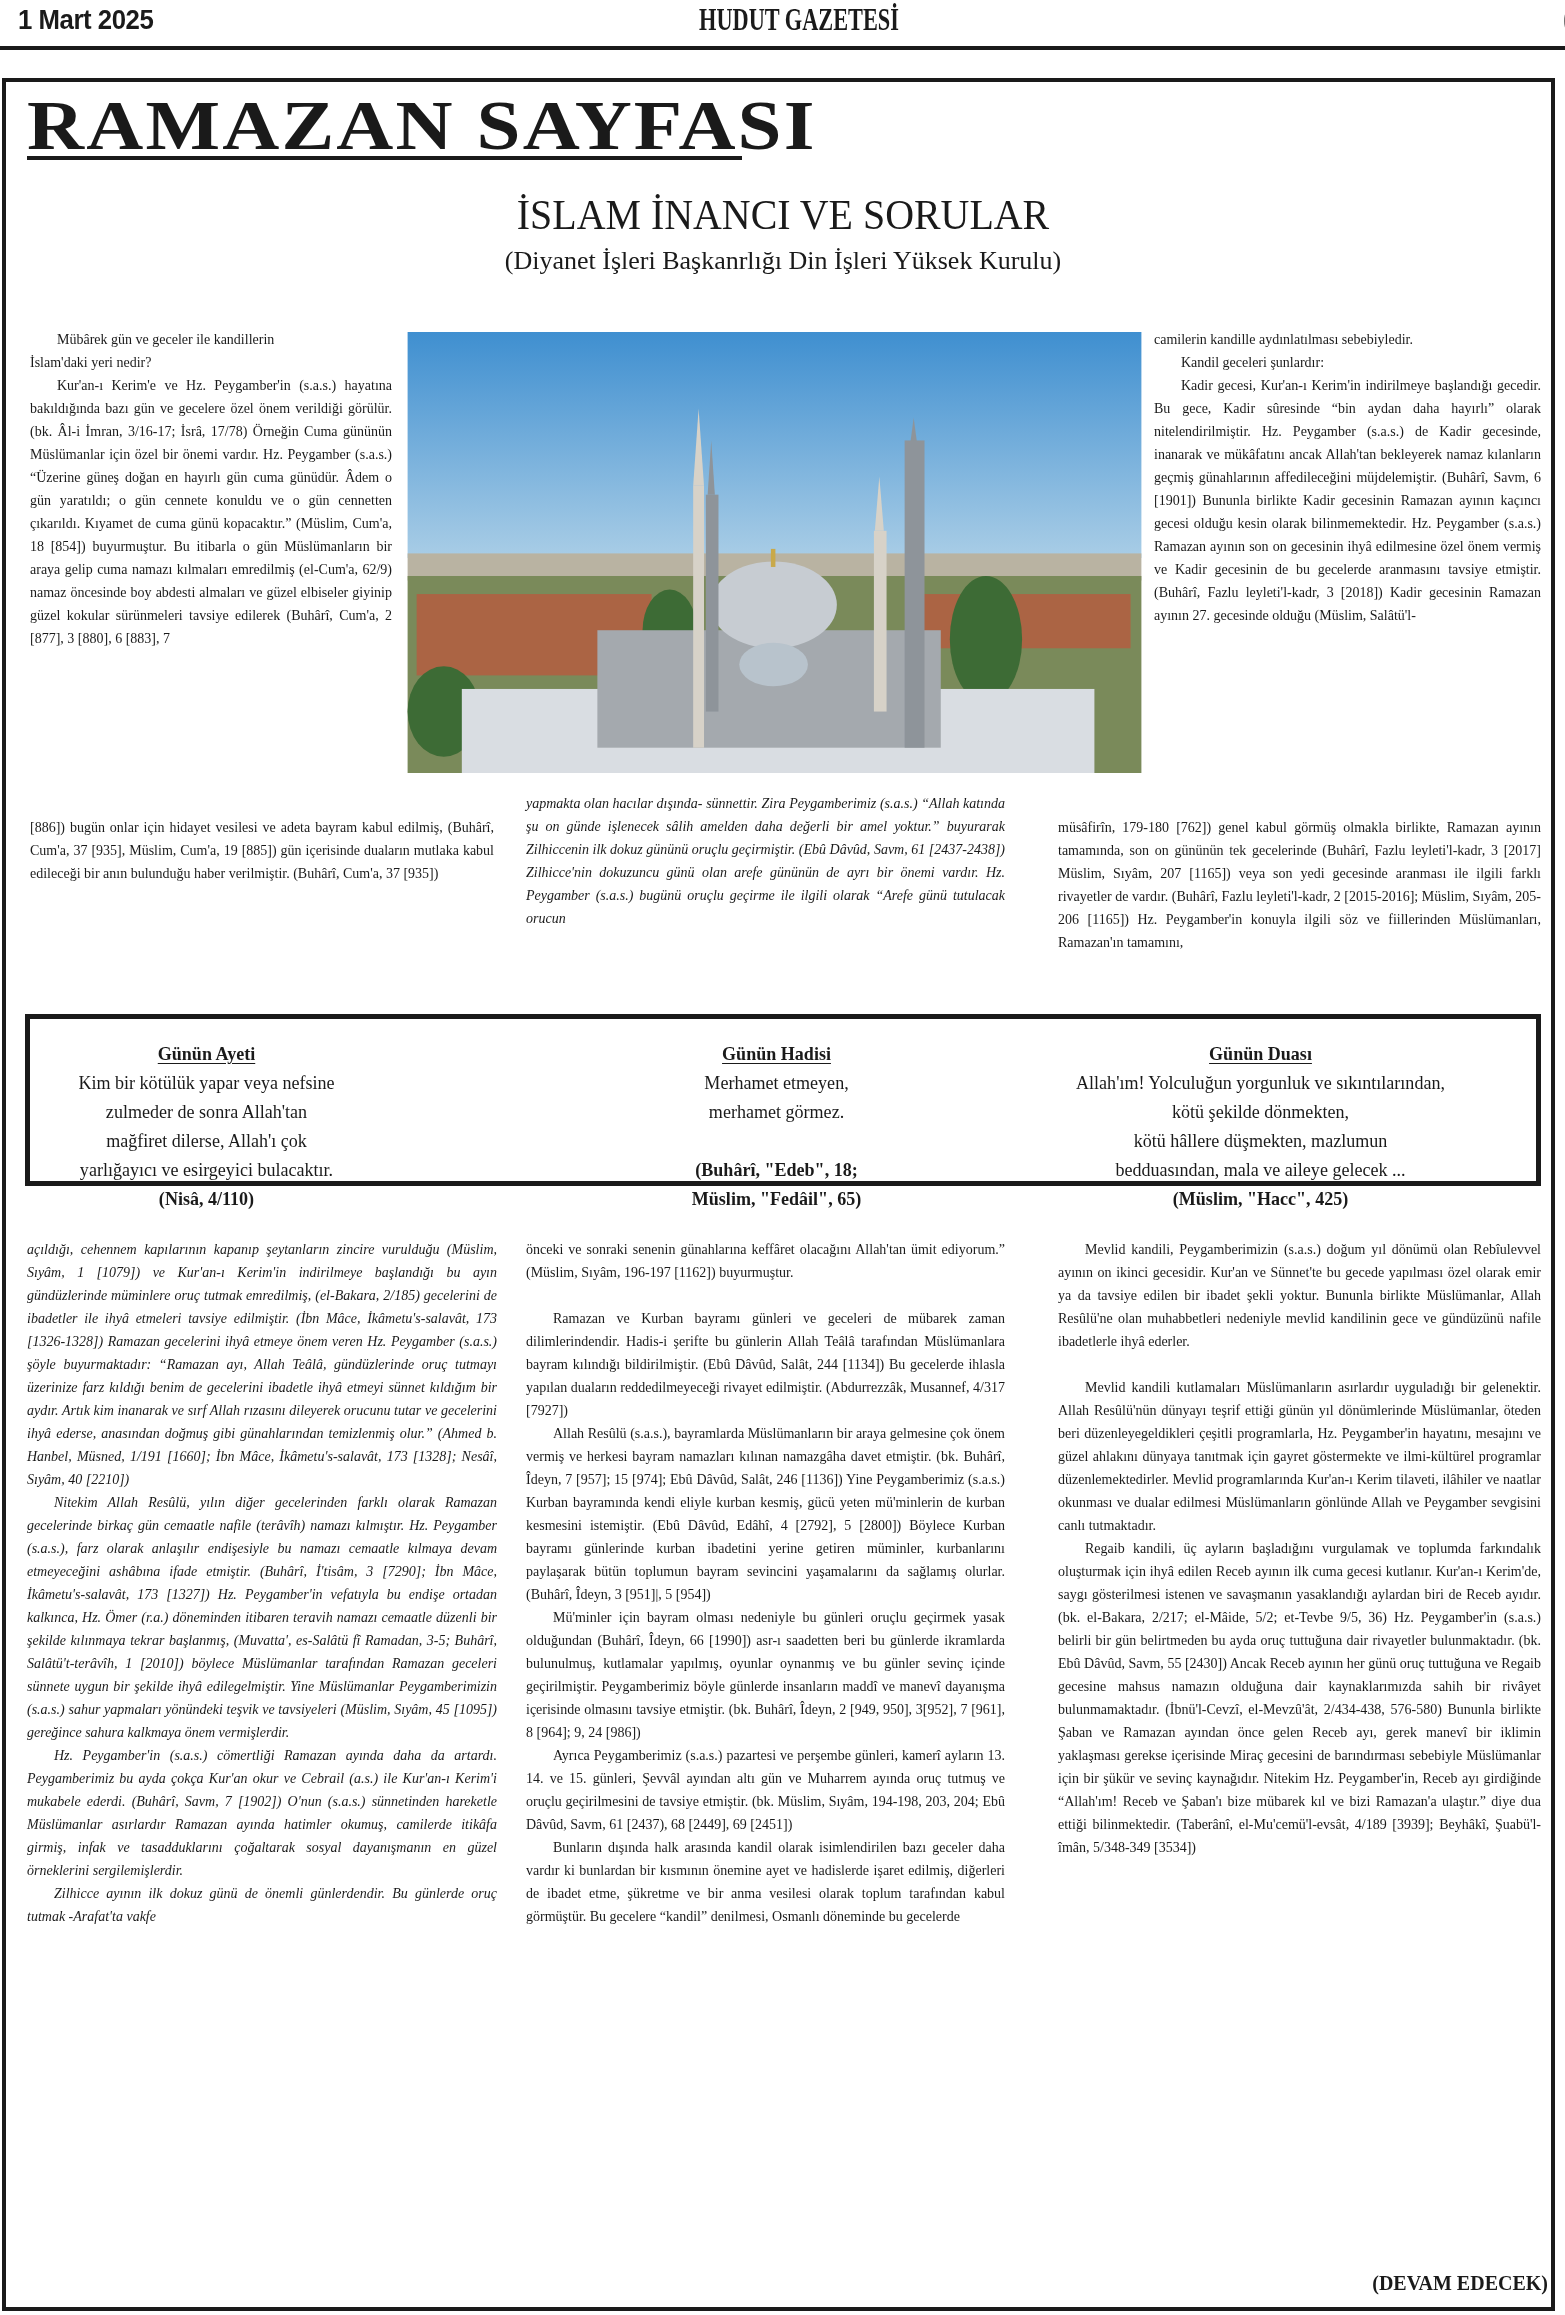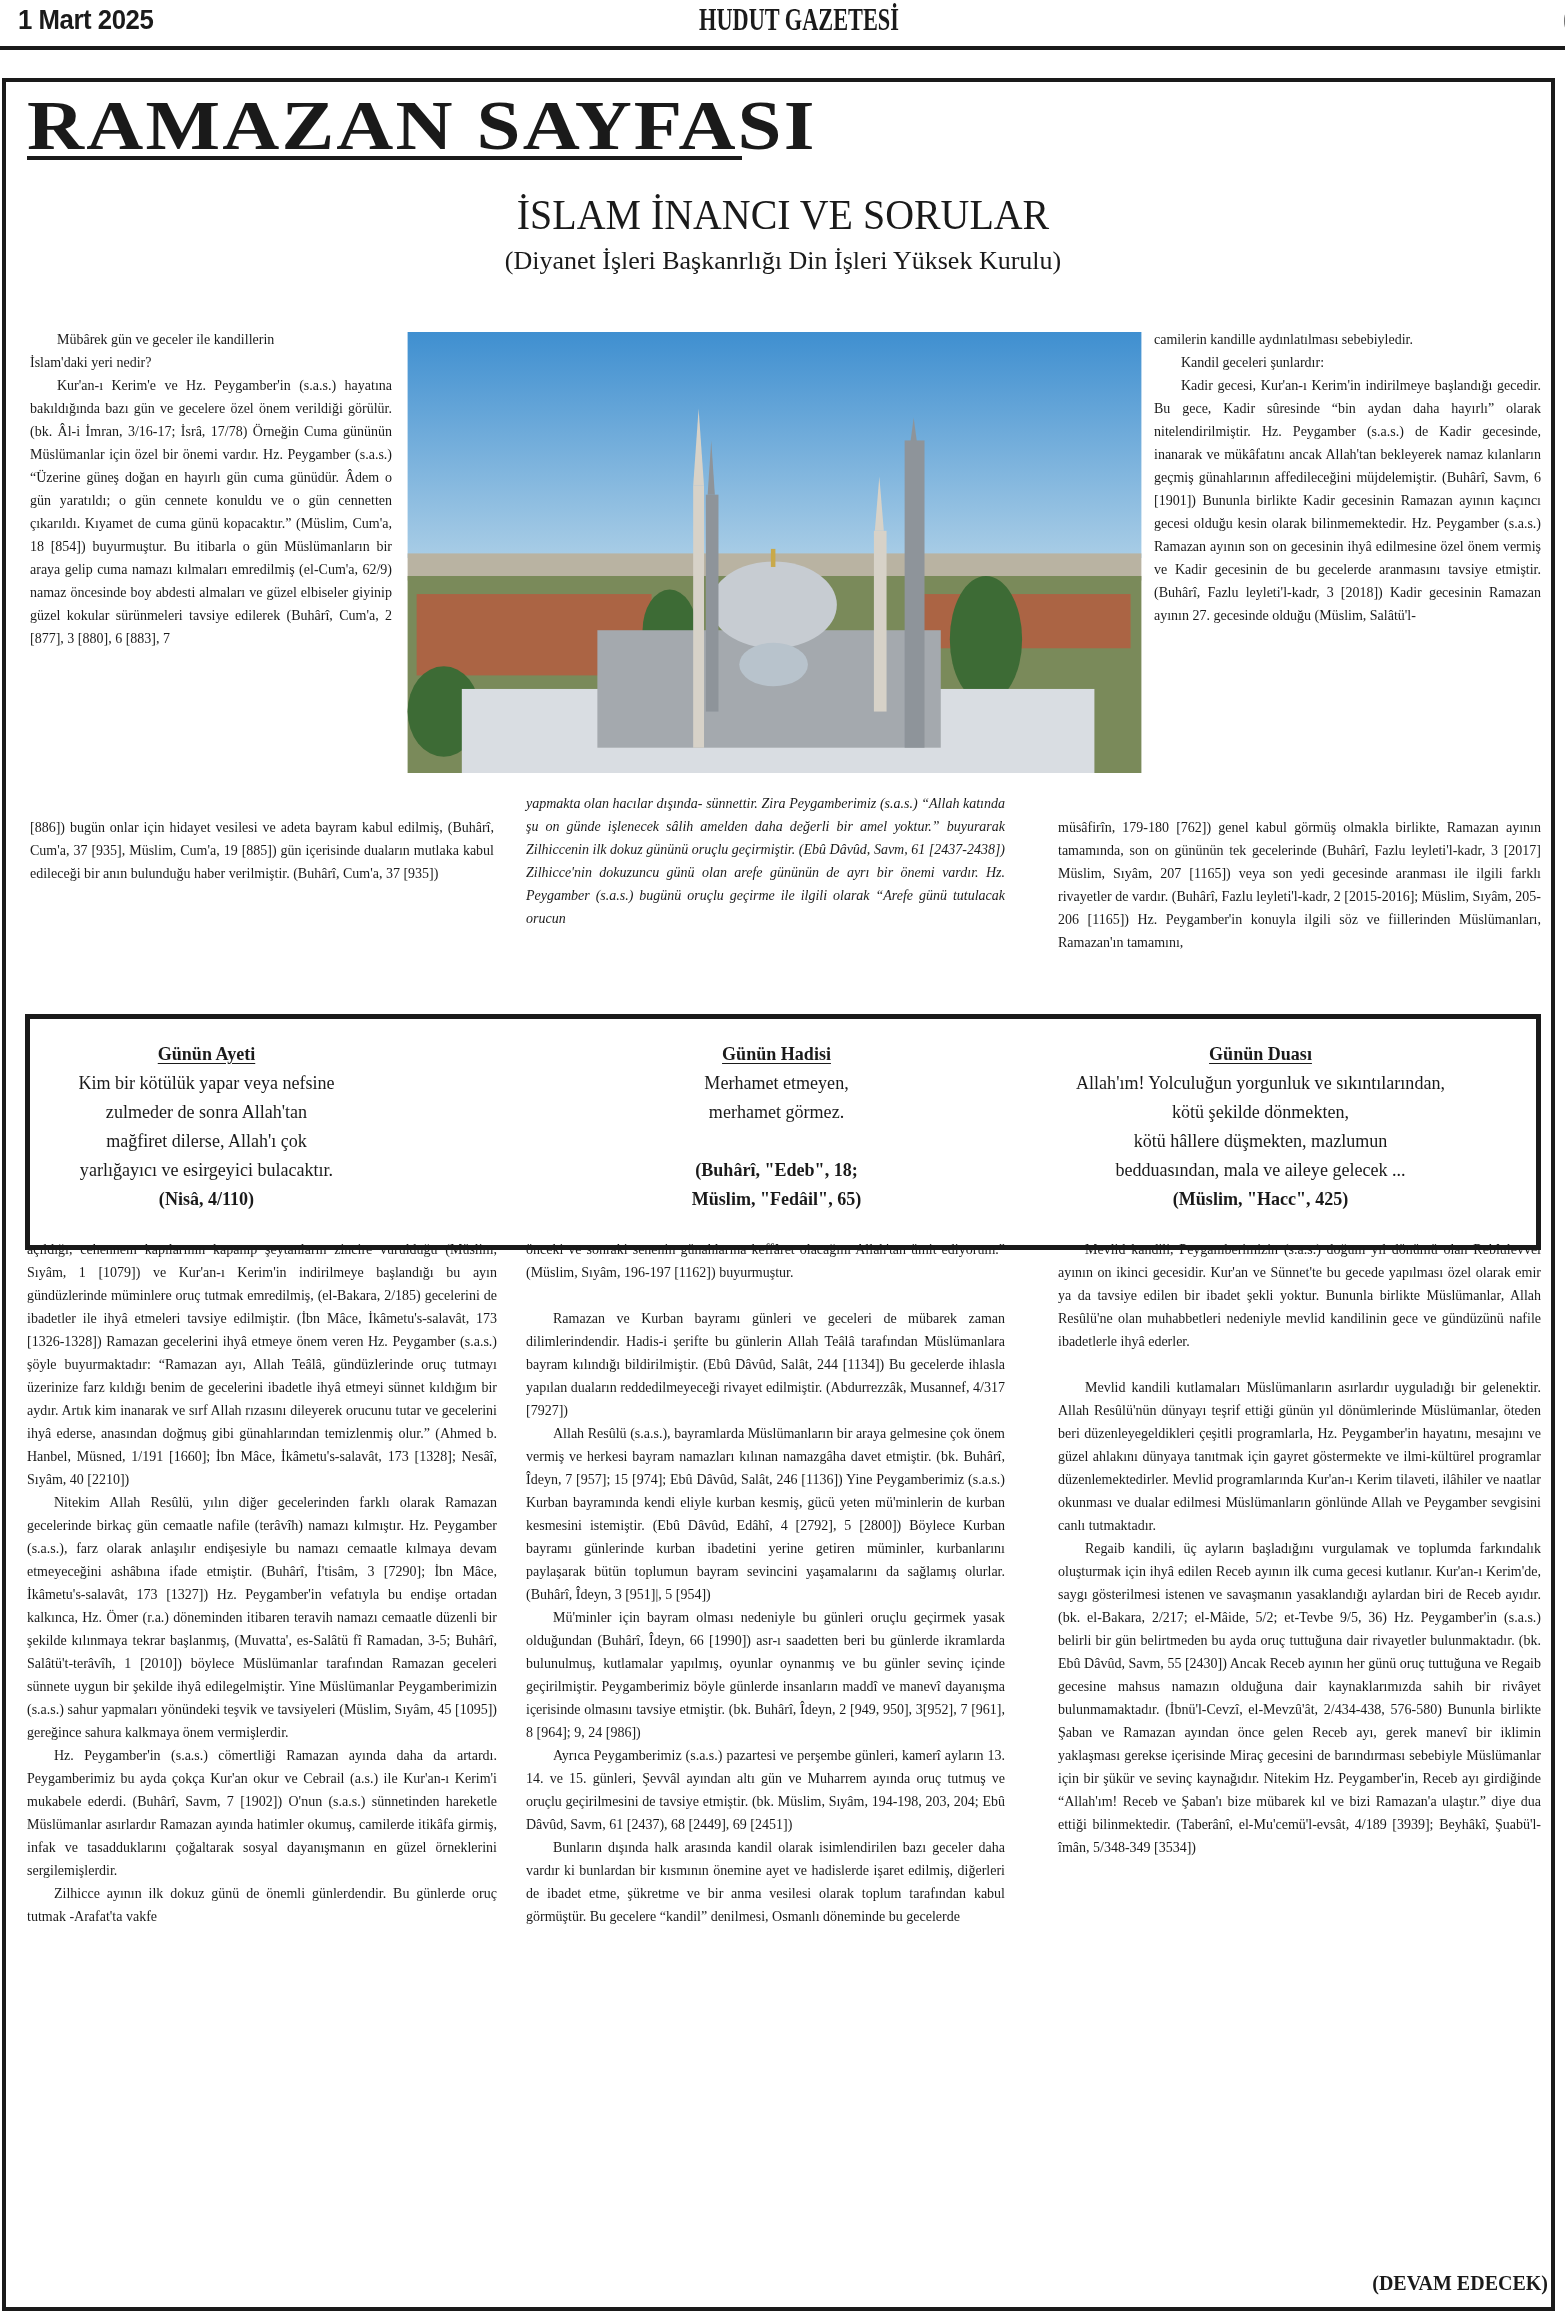--- a/index.html
+++ b/index.html
@@ -34,21 +34,21 @@
   
   .col { position: absolute; font-size: 14px; line-height: 23px; text-align: justify; }
   .col p { margin: 0; text-indent: 27px; }
   .col p.noindent { text-indent: 0; }
   .col p.gap { margin-top: 22.6px; }
 
   .photo { position: absolute; left: 407px; top: 332px; width: 735px; height: 441px; overflow: hidden; }
   .photo svg { display: block; }
 
   
-  .daily-box { position: absolute; left: 25px; top: 1014px; width: 1516px; height: 236px;
+  .daily-box { position: absolute; left: 25px; top: 1014px; width: 1516px; height: 172px;
                border: 5.4px solid #1a1a1a; box-sizing: border-box; }
   .daily-col { position: absolute; top: 20px; text-align: center; font-size: 19px; line-height: 29px;
                transform: scaleX(0.95); }
   .daily-head { font-weight: bold; text-decoration: underline; text-underline-offset: 2.7px; }
   .daily-src { font-weight: bold; }
 
   .devam { position: absolute; right: 18px; top: 2272px; font-weight: bold; font-size: 20px; }
 </style>
 </head>
 <body>
@@ -150,21 +150,21 @@
   <div class="daily-col" style="left:977px; width:507px;">
     <div class="daily-head">Günün Duası</div>
     <div>Allah'ım! Yolculuğun yorgunluk ve sıkıntılarından,</div>
     <div>kötü şekilde dönmekten,</div>
     <div>kötü hâllere düşmekten, mazlumun</div>
     <div>bedduasından, mala ve aileye gelecek ...</div>
     <div class="daily-src">(Müslim, "Hacc", 425)</div>
   </div>
 </div>
 
-<div class="col" style="left:27px; top:1238px; width:470px;">
+<div class="col" style="left:27px; top:1238px; width:470px;font-style:italic;">
   <p class="noindent">açıldığı, cehennem kapılarının kapanıp şeytanların zincire vurulduğu (Müslim, Sıyâm, 1 [1079]) ve Kur'an-ı Kerim'in indirilmeye başlandığı bu ayın gündüzlerinde müminlere oruç tutmak emredilmiş, (el-Bakara, 2/185) gecelerini de ibadetler ile ihyâ etmeleri tavsiye edilmiştir. (İbn Mâce, İkâmetu's-salavât, 173 [1326-1328]) Ramazan gecelerini ihyâ etmeye önem veren Hz. Peygamber (s.a.s.) şöyle buyurmaktadır: “Ramazan ayı, Allah Teâlâ, gündüzlerinde oruç tutmayı üzerinize farz kıldığı benim de gecelerini ibadetle ihyâ etmeyi sünnet kıldığım bir aydır. Artık kim inanarak ve sırf Allah rızasını dileyerek orucunu tutar ve gecelerini ihyâ ederse, anasından doğmuş gibi günahlarından temizlenmiş olur.” (Ahmed b. Hanbel, Müsned, 1/191 [1660]; İbn Mâce, İkâmetu's-salavât, 173 [1328]; Nesâî, Sıyâm, 40 [2210])</p>
   <p>Nitekim Allah Resûlü, yılın diğer gecelerinden farklı olarak Ramazan gecelerinde birkaç gün cemaatle nafile (terâvîh) namazı kılmıştır. Hz. Peygamber (s.a.s.), farz olarak anlaşılır endişesiyle bu namazı cemaatle kılmaya devam etmeyeceğini ashâbına ifade etmiştir. (Buhârî, İ'tisâm, 3 [7290]; İbn Mâce, İkâmetu's-salavât, 173 [1327]) Hz. Peygamber'in vefatıyla bu endişe ortadan kalkınca, Hz. Ömer (r.a.) döneminden itibaren teravih namazı cemaatle düzenli bir şekilde kılınmaya tekrar başlanmış, (Muvatta', es-Salâtü fî Ramadan, 3-5; Buhârî, Salâtü't-terâvîh, 1 [2010]) böylece Müslümanlar tarafından Ramazan geceleri sünnete uygun bir şekilde ihyâ edilegelmiştir. Yine Müslümanlar Peygamberimizin (s.a.s.) sahur yapmaları yönündeki teşvik ve tavsiyeleri (Müslim, Sıyâm, 45 [1095]) gereğince sahura kalkmaya önem vermişlerdir.</p>
   <p>Hz. Peygamber'in (s.a.s.) cömertliği Ramazan ayında daha da artardı. Peygamberimiz bu ayda çokça Kur'an okur ve Cebrail (a.s.) ile Kur'an-ı Kerim'i mukabele ederdi. (Buhârî, Savm, 7 [1902]) O'nun (s.a.s.) sünnetinden hareketle Müslümanlar asırlardır Ramazan ayında hatimler okumuş, camilerde itikâfa girmiş, infak ve tasadduklarını çoğaltarak sosyal dayanışmanın en güzel örneklerini sergilemişlerdir.</p>
   <p>Zilhicce ayının ilk dokuz günü de önemli günlerdendir. Bu günlerde oruç tutmak -Arafat'ta vakfe</p>
 </div>
 
 <div class="col" style="left:526px; top:1238px; width:479px;">
   <p class="noindent">önceki ve sonraki senenin günahlarına keffâret olacağını Allah'tan ümit ediyorum.” (Müslim, Sıyâm, 196-197 [1162]) buyurmuştur.</p>
   <p class="gap">Ramazan ve Kurban bayramı günleri ve geceleri de mübarek zaman dilimlerindendir. Hadis-i şerifte bu günlerin Allah Teâlâ tarafından Müslümanlara bayram kılındığı bildirilmiştir. (Ebû Dâvûd, Salât, 244 [1134]) Bu gecelerde ihlasla yapılan duaların reddedilmeyeceği rivayet edilmiştir. (Abdurrezzâk, Musannef, 4/317 [7927])</p>
   <p>Allah Resûlü (s.a.s.), bayramlarda Müslümanların bir araya gelmesine çok önem vermiş ve herkesi bayram namazları kılınan namazgâha davet etmiştir. (bk. Buhârî, Îdeyn, 7 [957]; 15 [974]; Ebû Dâvûd, Salât, 246 [1136]) Yine Peygamberimiz (s.a.s.) Kurban bayramında kendi eliyle kurban kesmiş, gücü yeten mü'minlerin de kurban kesmesini istemiştir. (Ebû Dâvûd, Edâhî, 4 [2792], 5 [2800]) Böylece Kurban bayramı günlerinde kurban ibadetini yerine getiren müminler, kurbanlarını paylaşarak bütün toplumun bayram sevincini yaşamalarını da sağlamış olurlar. (Buhârî, Îdeyn, 3 [951]|, 5 [954])</p>

